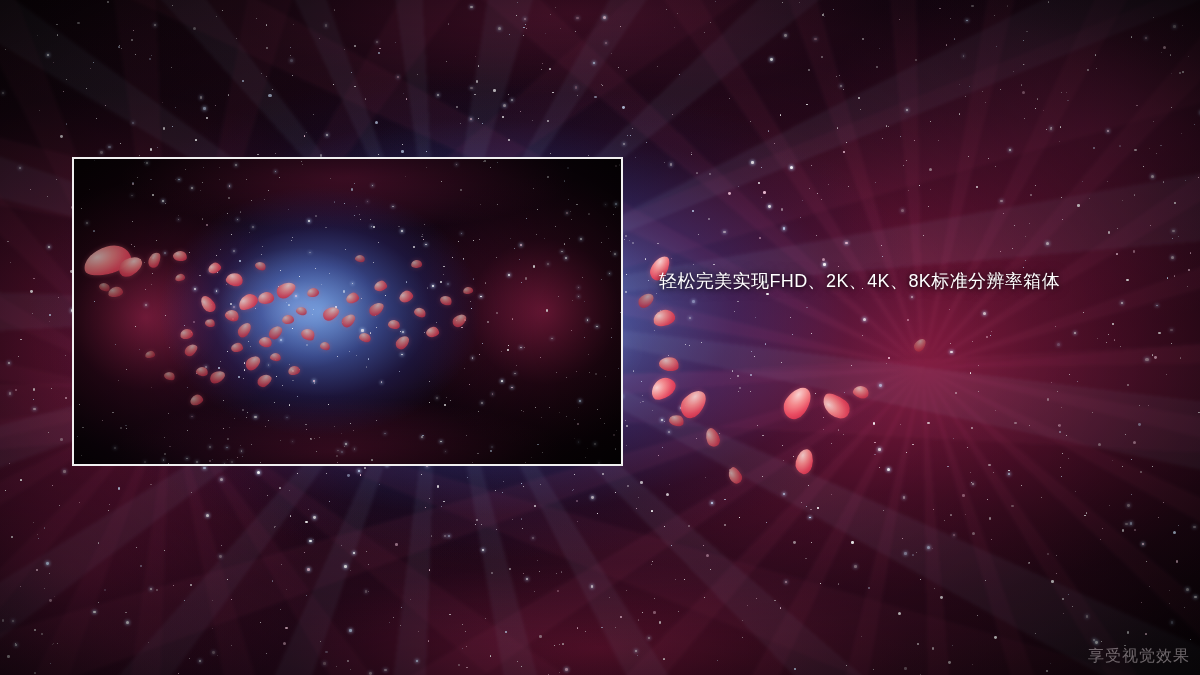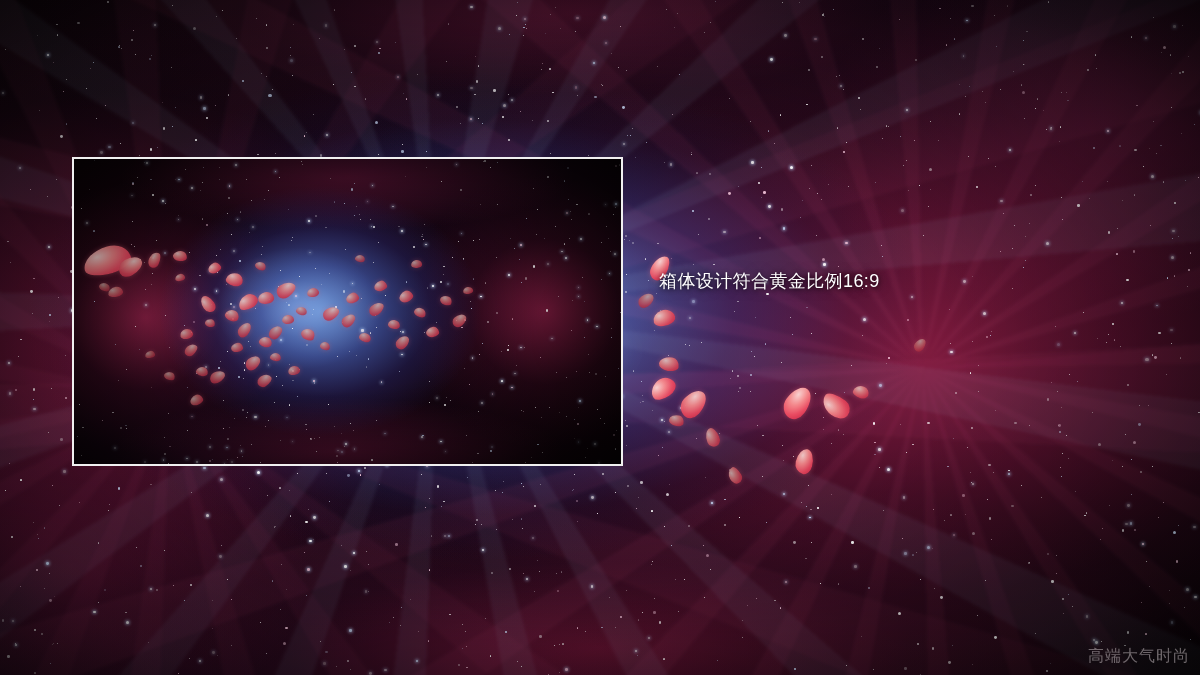--- a/index.html
+++ b/index.html
@@ -1841,18 +1841,18 @@
         <span class="petal" style="left:379.5px;top:153.5px;width:11px;height:15px;border-radius:58% 42% 46% 54% / 64% 60% 40% 36%;transform:rotate(48deg);opacity:0.84;filter:brightness(0.78);"></span>
         <span class="petal" style="left:389.0px;top:127.5px;width:10px;height:7px;border-radius:50% 50% 42% 58% / 58% 62% 38% 42%;transform:rotate(-14deg);opacity:0.8;filter:brightness(0.74);"></span>
         <span class="petal" style="left:89.5px;top:213.0px;width:11px;height:8px;border-radius:62% 38% 52% 48% / 55% 66% 34% 45%;transform:rotate(16deg);opacity:0.82;filter:brightness(0.76);"></span>
         <span class="petal" style="left:71.0px;top:191.5px;width:10px;height:7px;border-radius:58% 42% 46% 54% / 64% 60% 40% 36%;transform:rotate(-12deg);opacity:0.8;filter:brightness(0.74);"></span>
       </div>
     <div id="frame-vig"></div>
   </div>
 
 
   <div id="body-copy">
-    <div class="line">箱体设计符合黄金比例16:9</div>
+    <div class="line">轻松完美实现FHD、2K、4K、8K标准分辨率箱体</div>
   </div>
 
-  <div id="watermark">高端大气时尚</div>
+  <div id="watermark">享受视觉效果</div>
 
 </div>
 
 </body></html>

